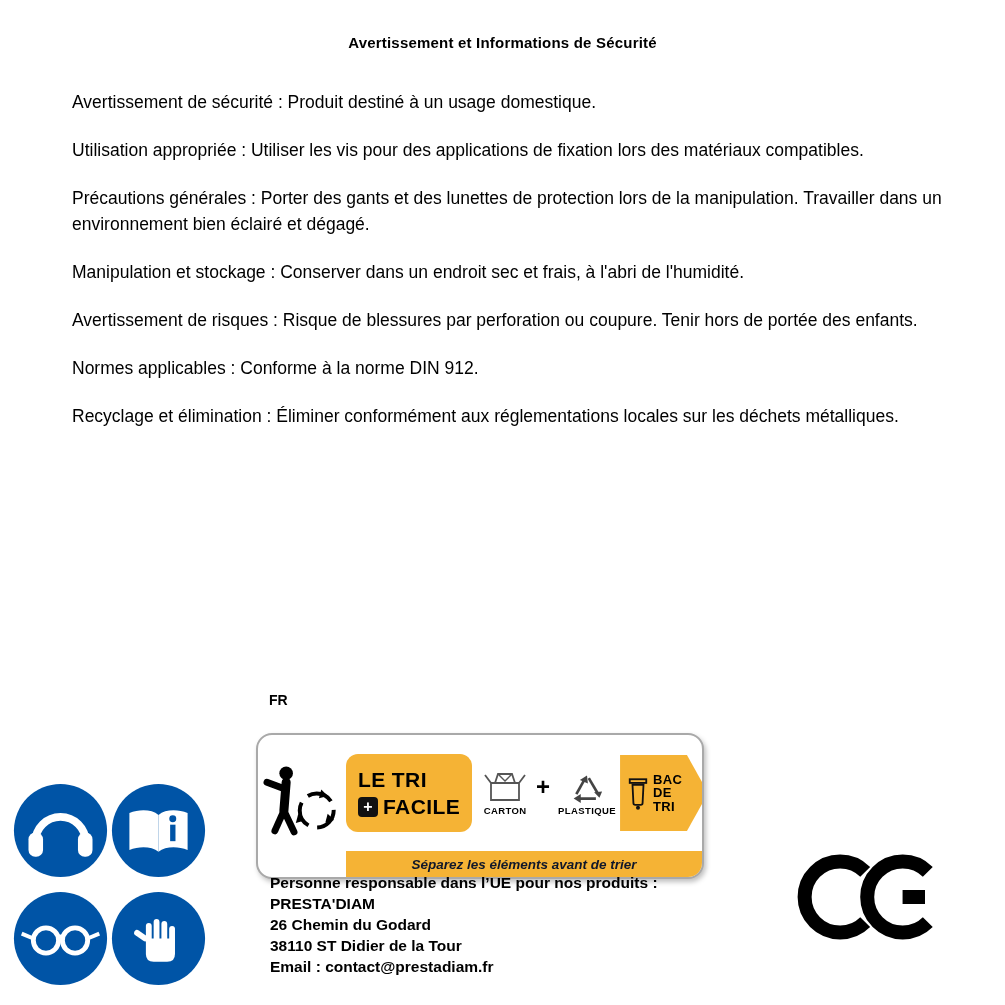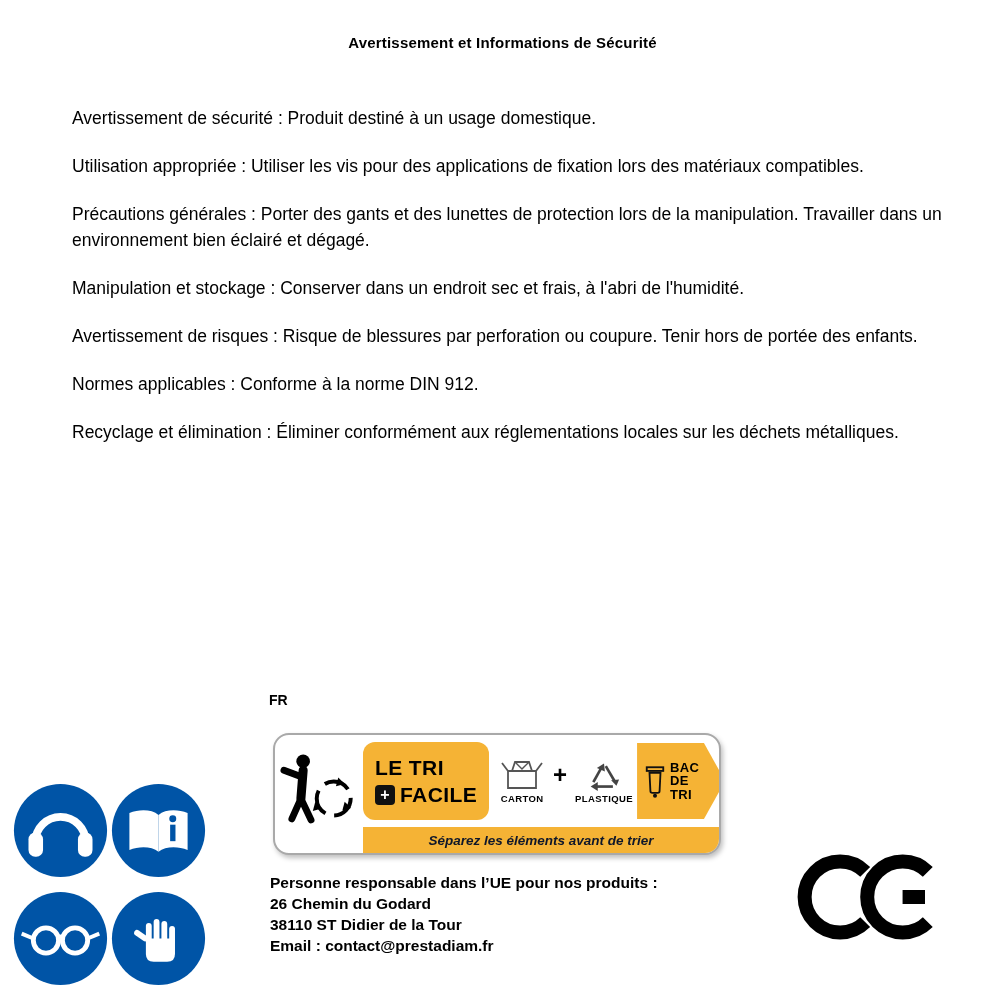--- a/index.html
+++ b/index.html
@@ -4,34 +4,34 @@
 <style>
   html,body{margin:0;padding:0;background:#fff;}
   .page{
     position:relative;width:1005px;height:1005px;background:#fff;overflow:hidden;
     font-family:"Liberation Sans", sans-serif;color:#000;
   }
   .doc-title{
     padding-top:34px;text-align:center;font-size:15px;font-weight:bold;letter-spacing:0.2px;
   }
   .content{padding:38px 40px 0 72px;}
-  .content p{font-size:17.5px;line-height:26px;margin:16px 0 22px 0;}
+  .content p{font-size:17.5px;line-height:26px;margin:0 0 22px 0;}
 
   
   .safety-icons{
     position:absolute;left:12px;top:782px;
     display:grid;grid-template-columns:repeat(2,97px);grid-auto-rows:97px;
     column-gap:1px;row-gap:11px;
   }
   .safety-icons svg{display:block;}
 
   
   .fr-label{position:absolute;left:269px;top:692px;font-size:14px;font-weight:bold;}
   .banner{
-    position:absolute;left:273px;top:733px;width:448px;height:122px;
+    position:absolute;left:256px;top:733px;width:448px;height:146px;
     background:#fff;border:2px solid #a9a9a9;border-radius:16px;
     box-shadow:2px 3px 5px rgba(0,0,0,0.25);
     display:flex;box-sizing:border-box;overflow:hidden;
   }
   .triman-wrap{width:88px;display:flex;align-items:center;justify-content:center;}
   .banner-right{flex:1;display:flex;flex-direction:column;min-width:0;}
   .banner-top{flex:1;display:flex;align-items:center;}
   .tri-block{
     background:var(--yellow);border-radius:12px;height:78px;box-sizing:border-box;
     display:flex;flex-direction:column;justify-content:center;gap:3px;
@@ -185,20 +185,21 @@
           </div>
         </div>
       </div>
 
       <div class="banner-strip">Séparez les éléments avant de trier</div>
     </div>
   </div>
 
   <div class="responsible">
     <div>Personne responsable dans l’UE pour nos produits :</div>
+    <div>PRESTA'DIAM</div>
     <div>26 Chemin du Godard</div>
     <div>38110 ST Didier de la Tour</div>
     <div>Email : contact@prestadiam.fr</div>
   </div>
 
   <div class="ce-mark">
     <svg width="142" height="94" viewBox="0 0 152 100">
       <path d="M73 23.1 A38 38 0 1 0 73 76.9" fill="none" stroke="#000" stroke-width="15"></path>
       <path d="M140 23.1 A38 38 0 1 0 140 76.9" fill="none" stroke="#000" stroke-width="15"></path>
       <path d="M113 50 H137" fill="none" stroke="#000" stroke-width="15"></path>

